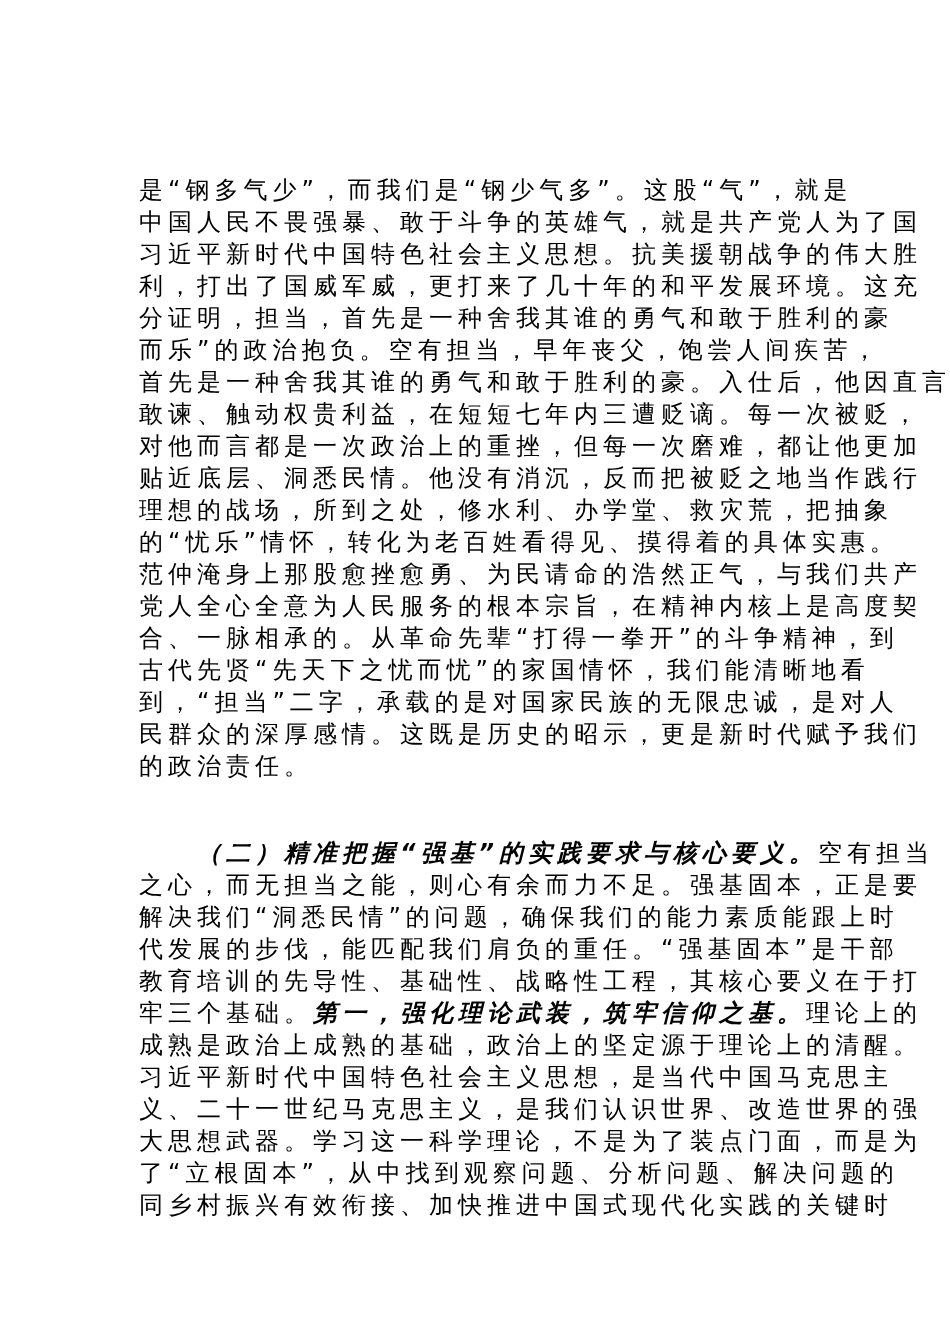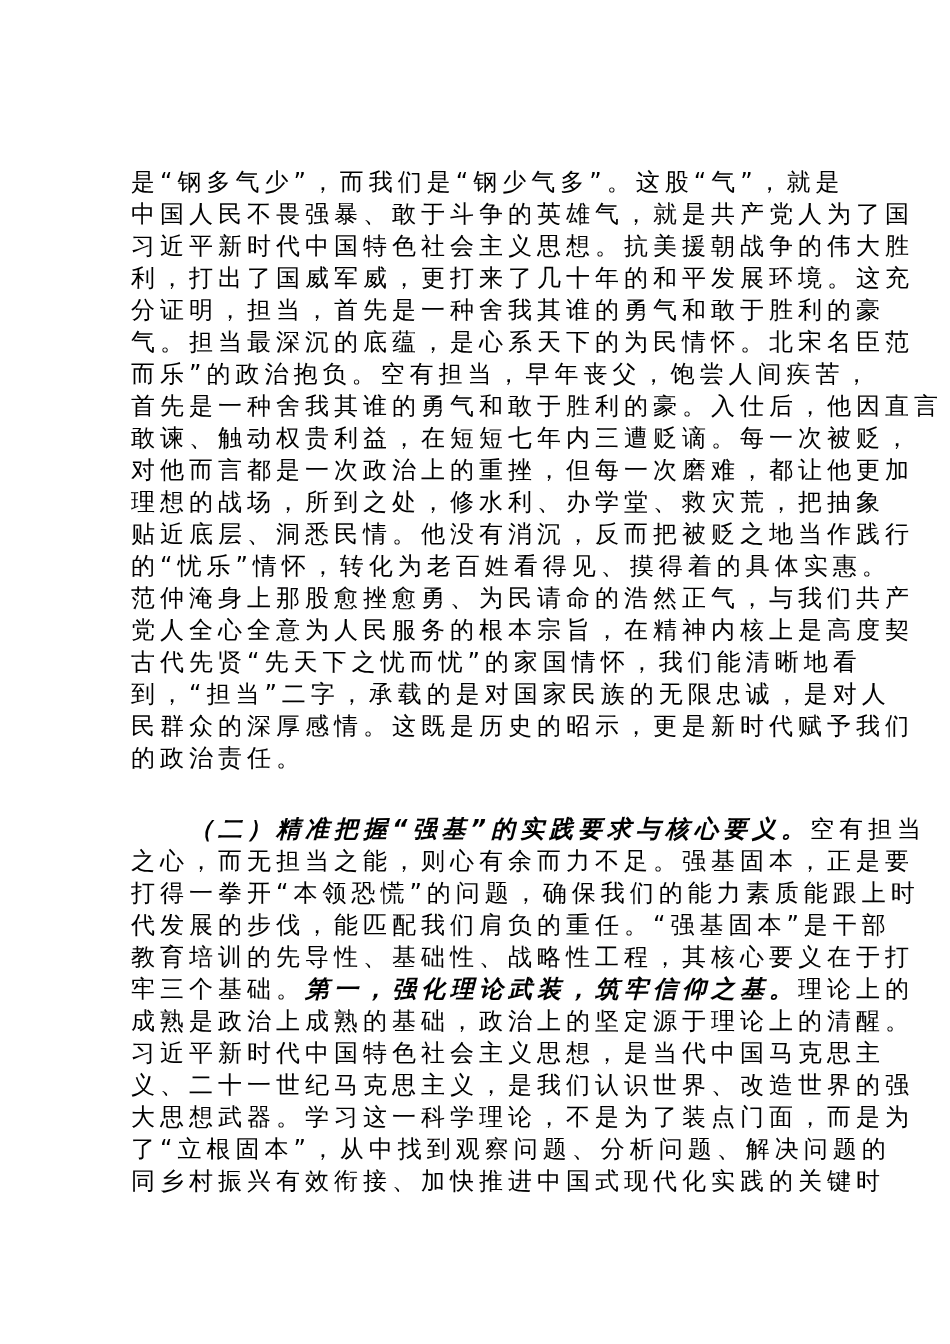--- a/index.html
+++ b/index.html
@@ -4,58 +4,58 @@
 <style>
   html, body { margin: 0; padding: 0; background: #ffffff; }
   body { width: 950px; height: 1344px; position: relative; overflow: hidden; }
   .page { position: absolute; left: 131px; top: 166px; width: 700px; }
   .para {
     font-family: "DejaVu Sans", sans-serif;
     font-size: 24px;
     line-height: 32px;
     letter-spacing: 5px;
     color: #000;
-    margin: 0;
+    margin: 8px;
     text-align: justify;
     text-align-last: left;
     word-break: break-all;
   }
   .line { display: block; white-space: nowrap; height: 32px; }
   .gap { height: 39px; }
   .indent { padding-left: 58px; }
   .bold { font-weight: bold; font-style: italic; }
 </style>
 </head>
 <body>
 
 <div class="page">
   <p class="para" id="p1">
       <span class="line">是“钢多气少”，而我们是“钢少气多”。这股“气”，就是</span>
       <span class="line">中国人民不畏强暴、敢于斗争的英雄气，就是共产党人为了国</span>
       <span class="line">习近平新时代中国特色社会主义思想。抗美援朝战争的伟大胜</span>
       <span class="line">利，打出了国威军威，更打来了几十年的和平发展环境。这充</span>
       <span class="line">分证明，担当，首先是一种舍我其谁的勇气和敢于胜利的豪</span>
-      <span class="line">气。担当最深沉的底蕴，是心系天下的为民情怀。北宋名臣范</span>
       <span class="line">而乐”的政治抱负。空有担当，早年丧父，饱尝人间疾苦，</span>
       <span class="line">首先是一种舍我其谁的勇气和敢于胜利的豪。入仕后，他因直言</span>
       <span class="line">敢谏、触动权贵利益，在短短七年内三遭贬谪。每一次被贬，</span>
       <span class="line">对他而言都是一次政治上的重挫，但每一次磨难，都让他更加</span>
+      <span class="line">贴近底层、洞悉民情。他没有消沉，反而把被贬之地当作践行</span>
       <span class="line">理想的战场，所到之处，修水利、办学堂、救灾荒，把抽象</span>
-      <span class="line">贴近底层、洞悉民情。他没有消沉，反而把被贬之地当作践行</span>
       <span class="line">的“忧乐”情怀，转化为老百姓看得见、摸得着的具体实惠。</span>
       <span class="line">范仲淹身上那股愈挫愈勇、为民请命的浩然正气，与我们共产</span>
       <span class="line">党人全心全意为人民服务的根本宗旨，在精神内核上是高度契</span>
+      <span class="line">合、一脉相承的。从革命先辈“打得一拳开”的斗争精神，到</span>
       <span class="line">古代先贤“先天下之忧而忧”的家国情怀，我们能清晰地看</span>
       <span class="line">到，“担当”二字，承载的是对国家民族的无限忠诚，是对人</span>
       <span class="line">民群众的深厚感情。这既是历史的昭示，更是新时代赋予我们</span>
       <span class="line">的政治责任。</span>
     </p>
   <div class="gap"></div>
   <p class="para" id="p2">
     <span class="line indent"><span class="bold">（二）精准把握“强基”的实践要求与核心要义。</span><span>空有担当</span></span>
     <span class="line">之心，而无担当之能，则心有余而力不足。强基固本，正是要</span>
-    <span class="line">打得一拳开“本领恐慌”的问题，确保我们的能力素质能跟上时</span>
+    <span class="line">解决我们“洞悉民情”的问题，确保我们的能力素质能跟上时</span>
     <span class="line">代发展的步伐，能匹配我们肩负的重任。“强基固本”是干部</span>
     <span class="line">教育培训的先导性、基础性、战略性工程，其核心要义在于打</span>
     <span class="line"><span>牢三个基础。</span><span class="bold">第一，强化理论武装，筑牢信仰之基。</span><span>理论上的</span></span>
     <span id="p2rest"><span class="line">成熟是政治上成熟的基础，政治上的坚定源于理论上的清醒。</span><span class="line">习近平新时代中国特色社会主义思想，是当代中国马克思主</span><span class="line">义、二十一世纪马克思主义，是我们认识世界、改造世界的强</span><span class="line">大思想武器。学习这一科学理论，不是为了装点门面，而是为</span><span class="line">了“立根固本”，从中找到观察问题、分析问题、解决问题的</span><span class="line">同乡村振兴有效衔接、加快推进中国式现代化实践的关键时</span></span>
   </p>
 </div>
 
 </body></html>

